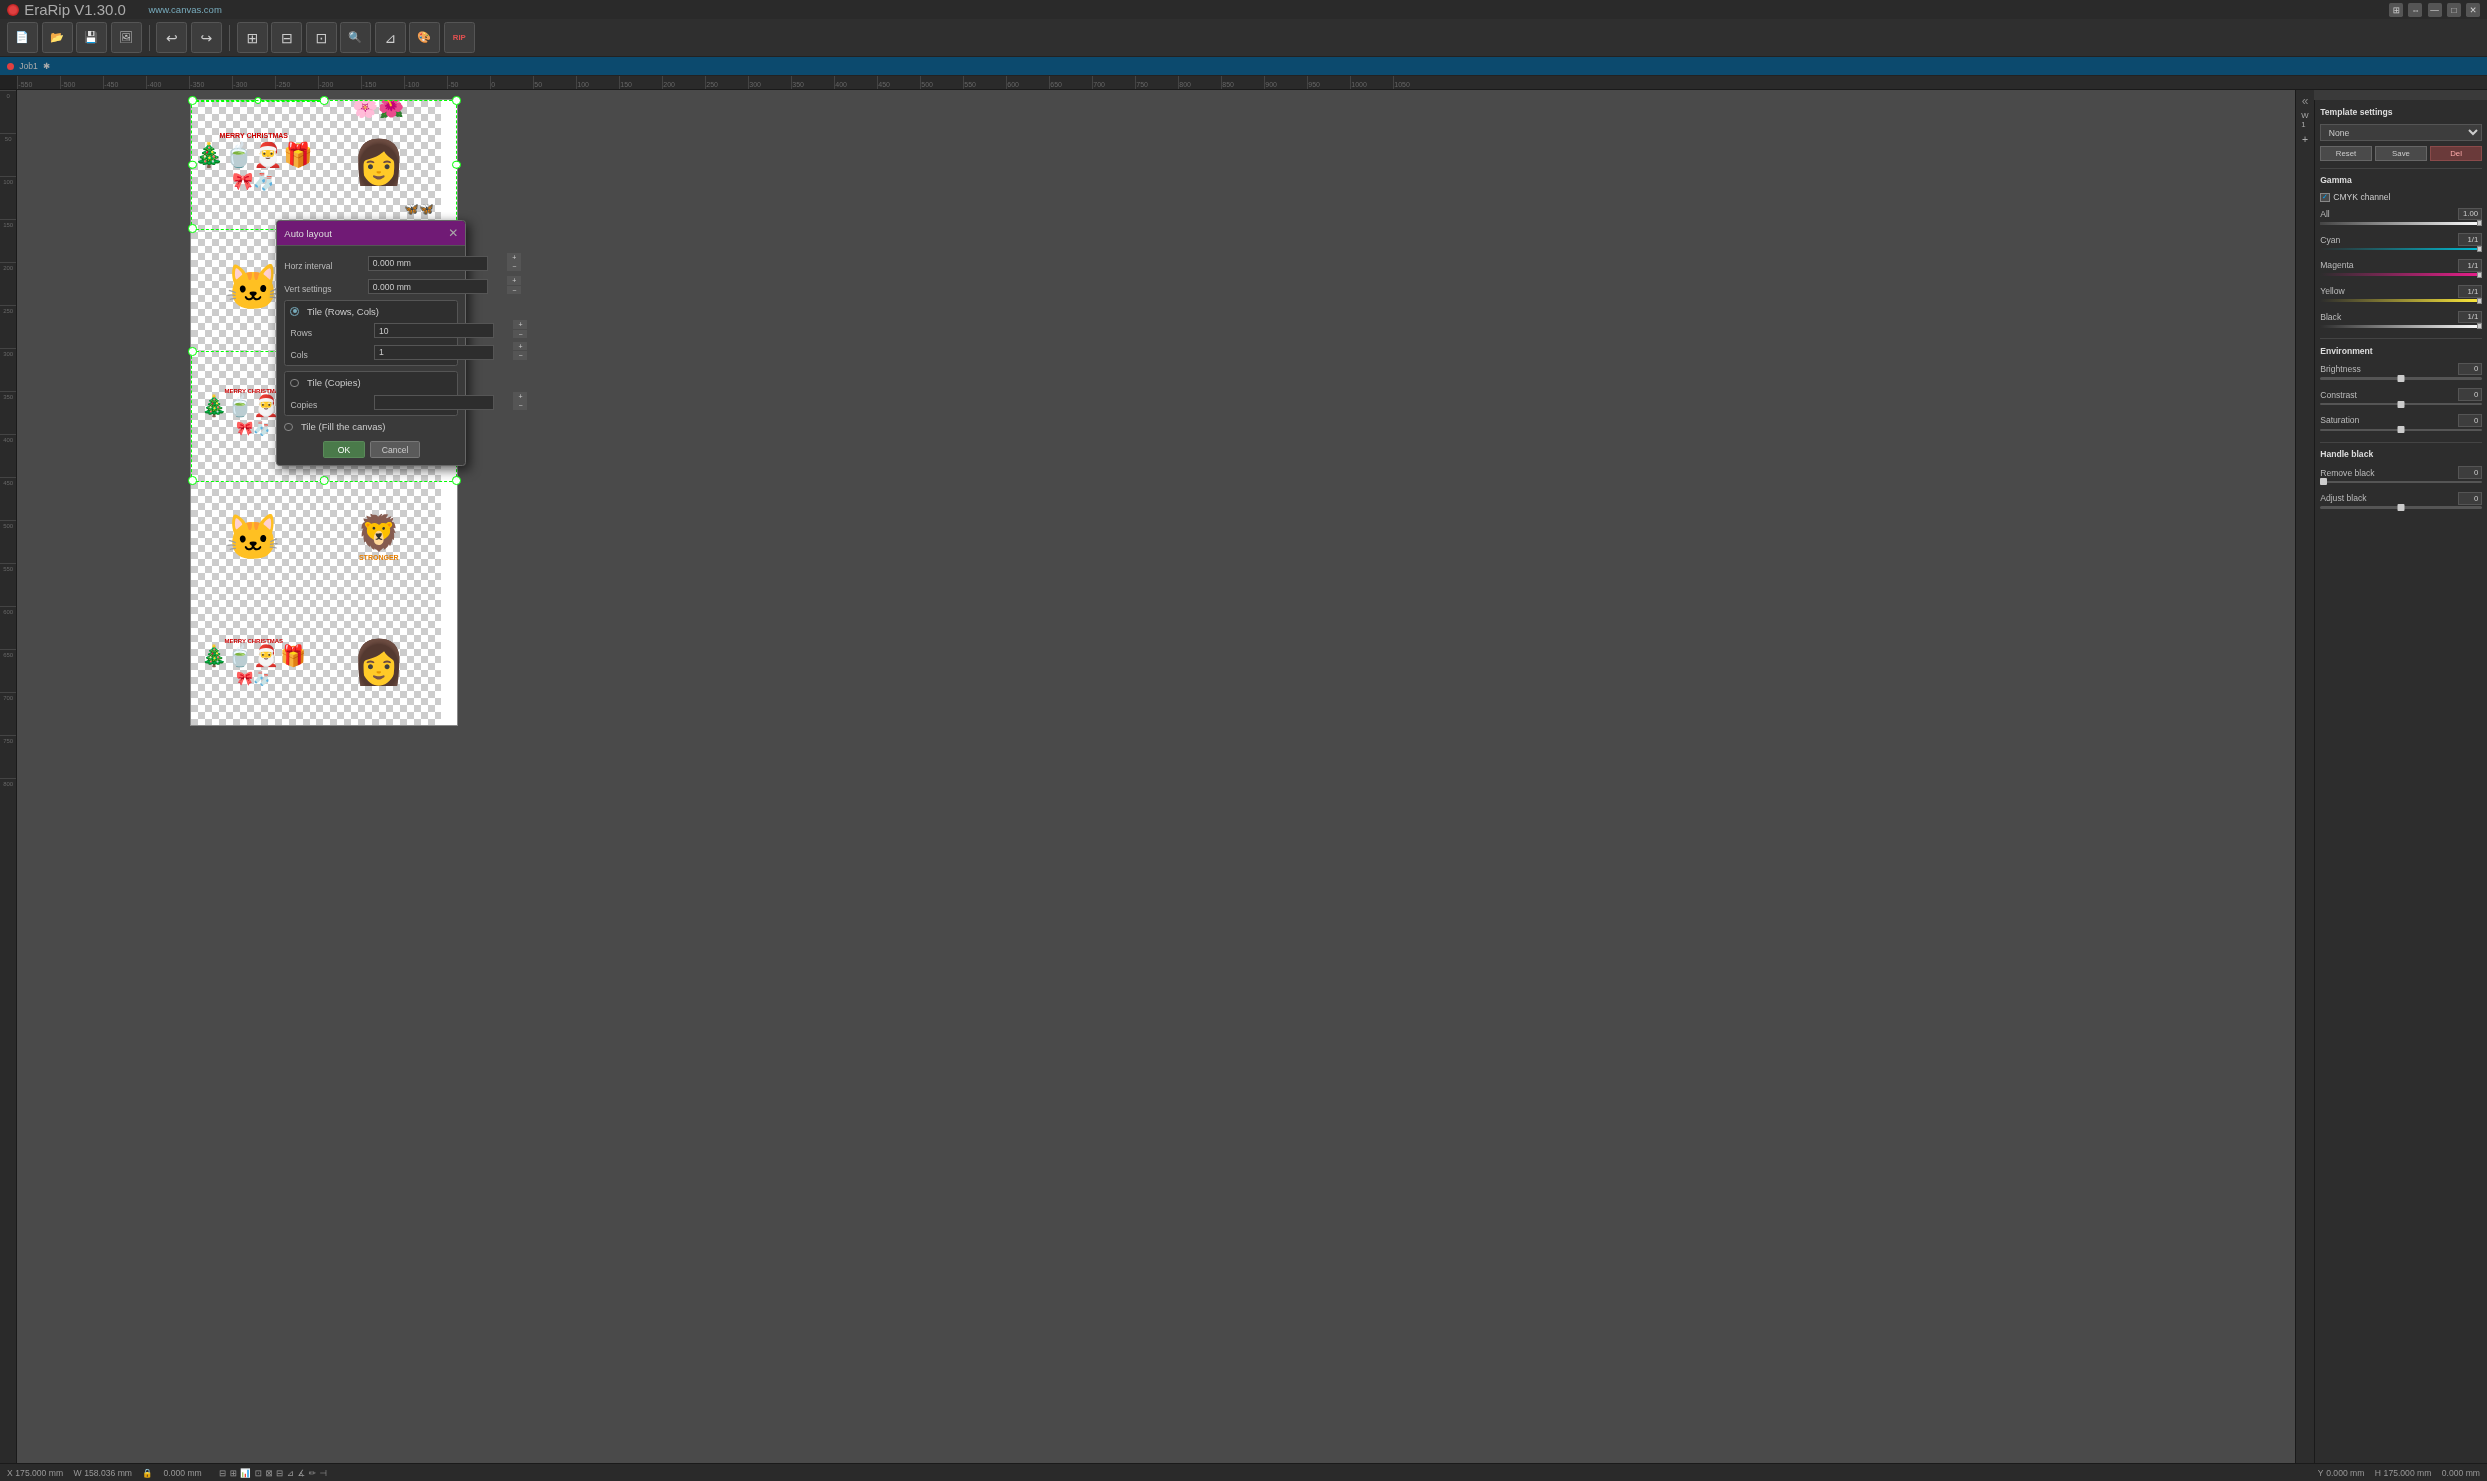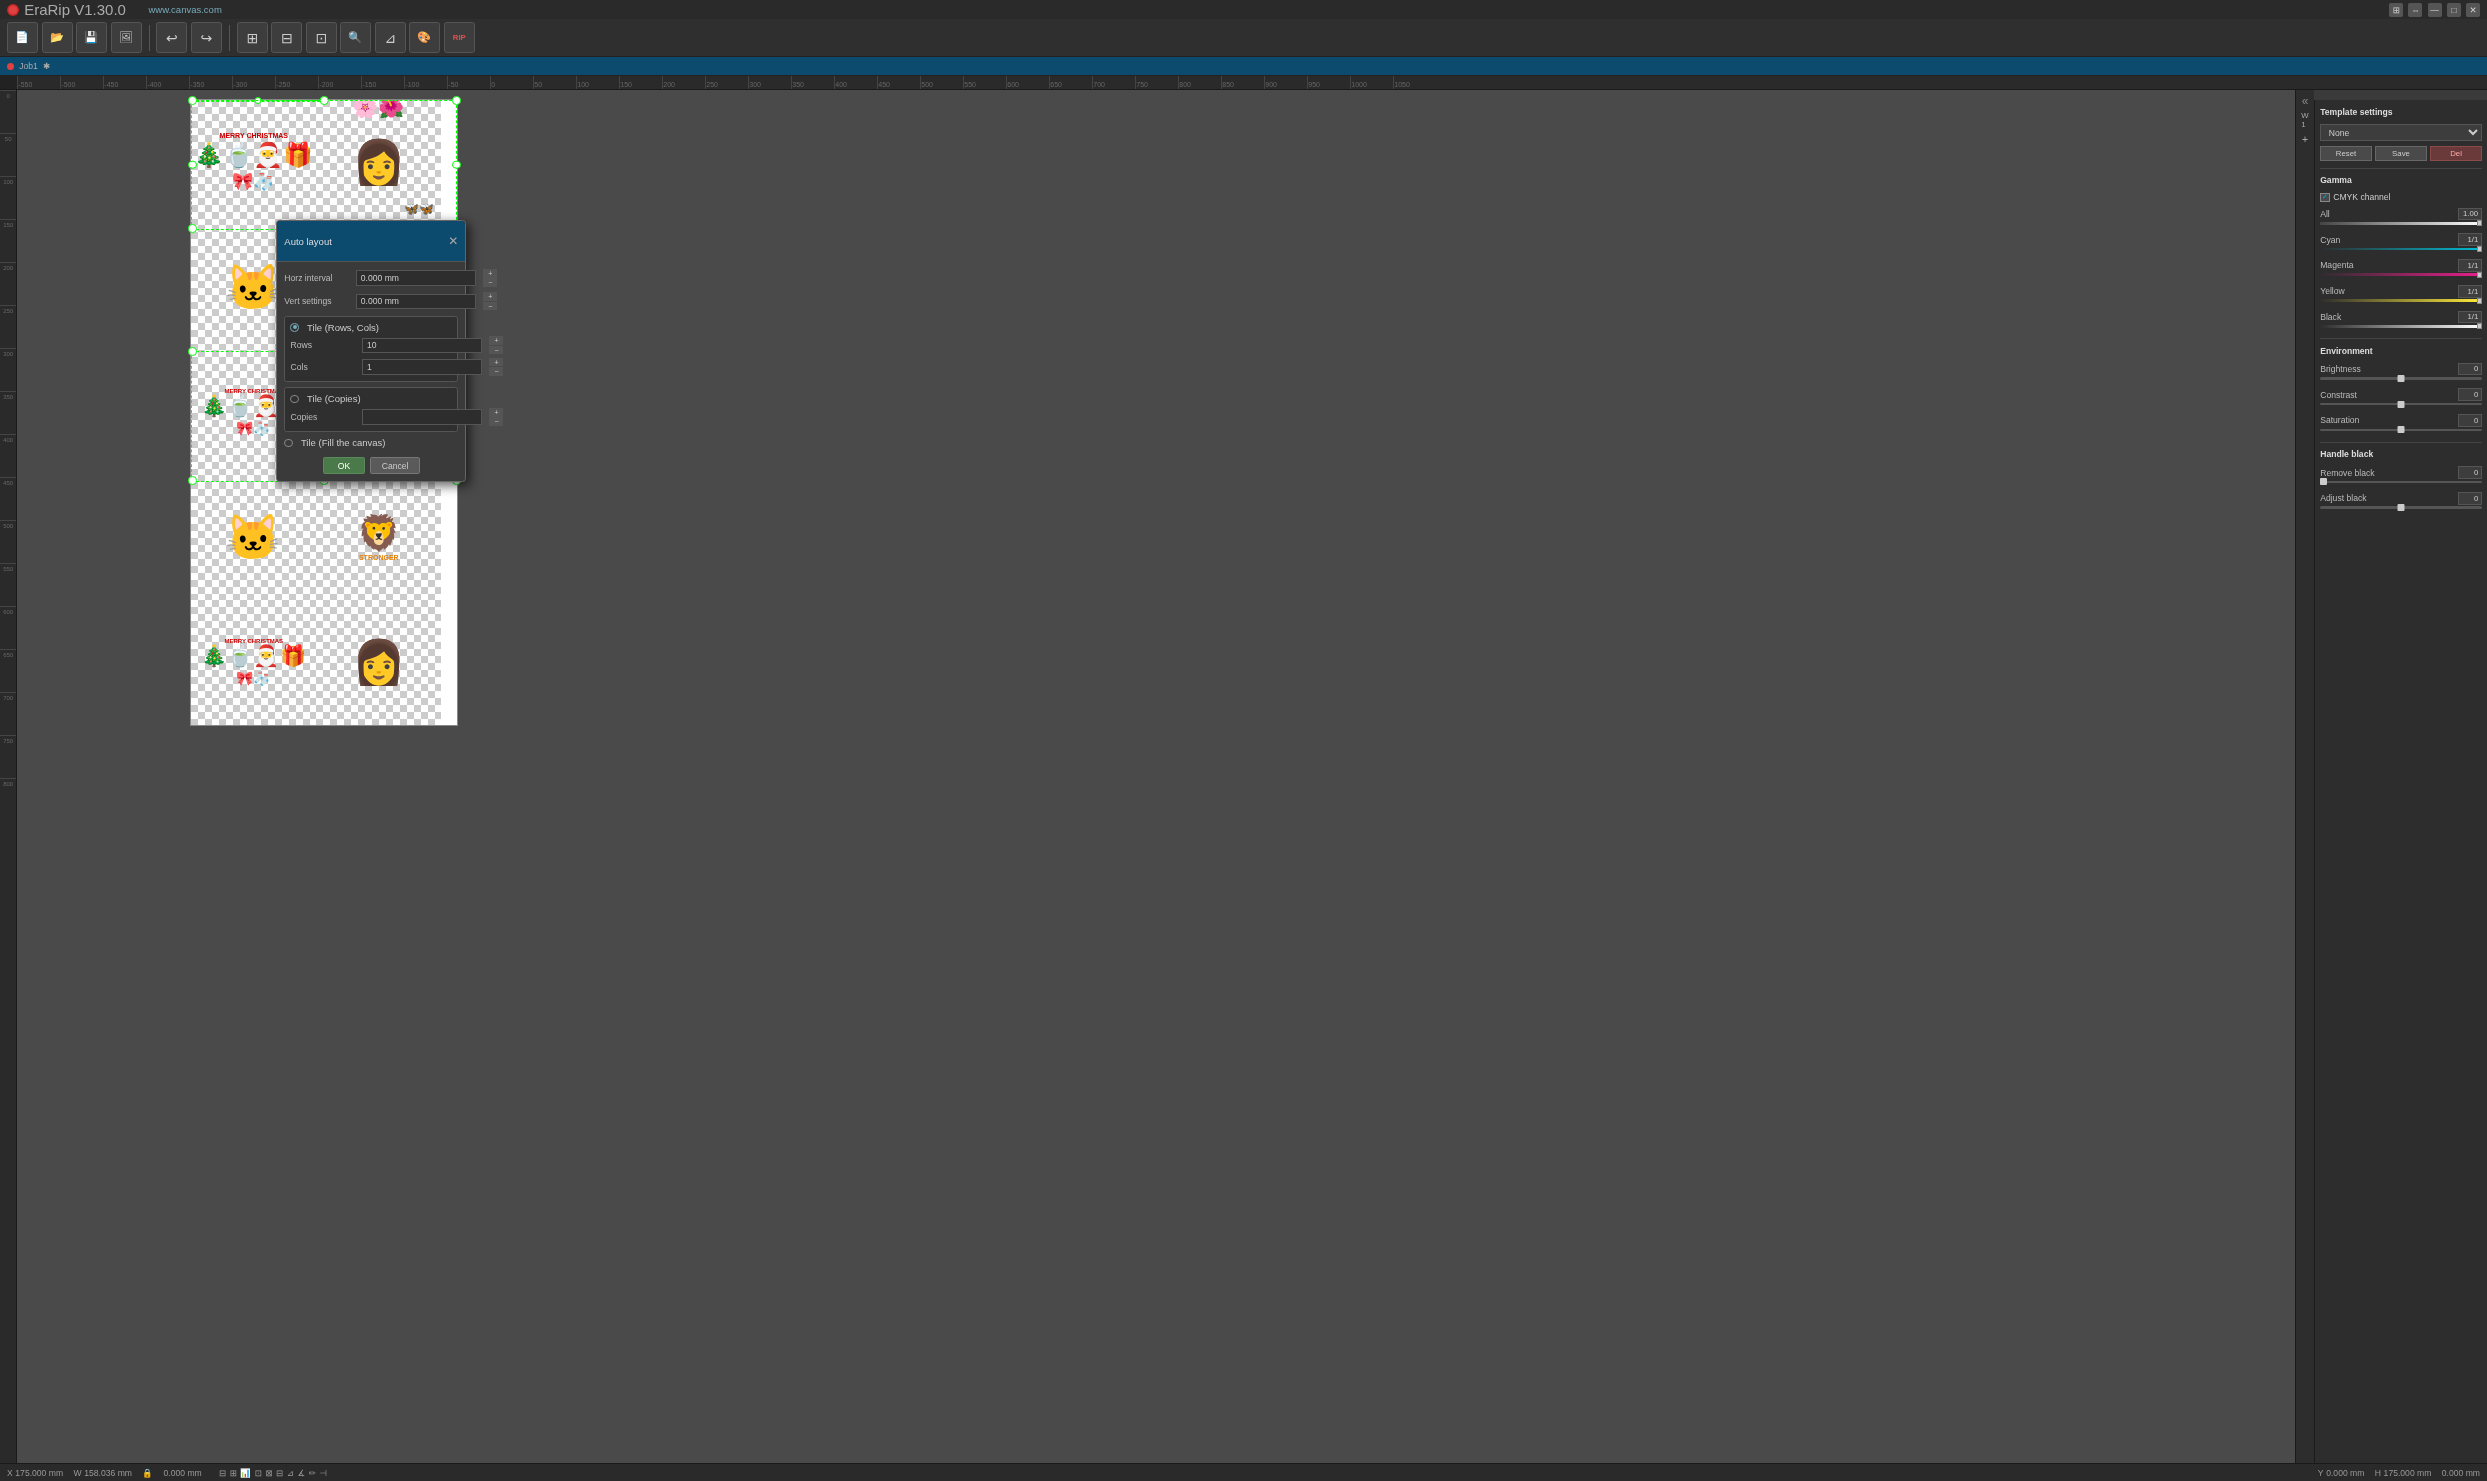--- a/index.html
+++ b/index.html
@@ -334,22 +334,22 @@
       top: 130px;
       left: 259px;
       width: 190px;
       background: #3a3a3a;
       border: 0.9px solid #666;
       border-radius: 3.5px;
       box-shadow: 3.5px 3.5px 10.4px rgba(0,0,0,0.6);
       z-index: 100;
     }
     .dialog-title-bar {
-      background: #0c4a6e;
-      padding: 14px 7px;
+      background: #701a75;
+      padding: 6px 7px;
       display: flex;
       align-items: center;
       justify-content: space-between;
       border-bottom: 0.9px solid #555;
       border-radius: 3.5px 3.5px 0 0;
     }
     .dialog-title {
       font-size: 9.5px;
       color: #ddd;
     }
@@ -360,22 +360,22 @@
       line-height: 1;
     }
     .dialog-body {
       padding: 7px;
       display: flex;
       flex-direction: column;
       gap: 5.2px;
     }
     .dialog-row {
       display: flex;
-      align-items: center;
-      gap: 7px;
+      align-items: flex-end;
+      gap: 19px;
     }
     .dialog-row-label {
       width: 65px;
       color: #bbb;
       font-size: 8.6px;
       flex-shrink: 0;
     }
     .dialog-input {
       flex: 1;
       background: #2d2d2d;

